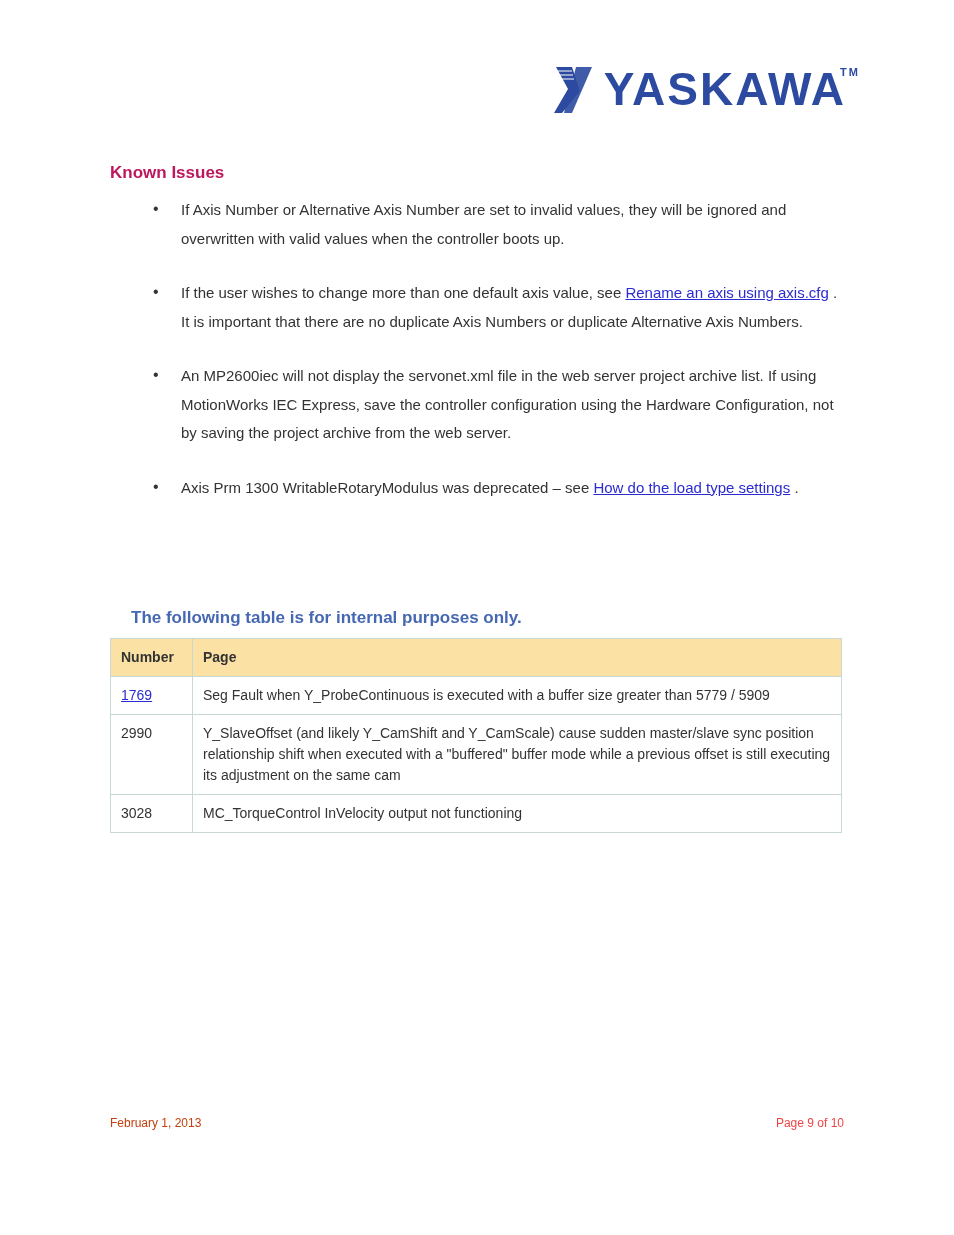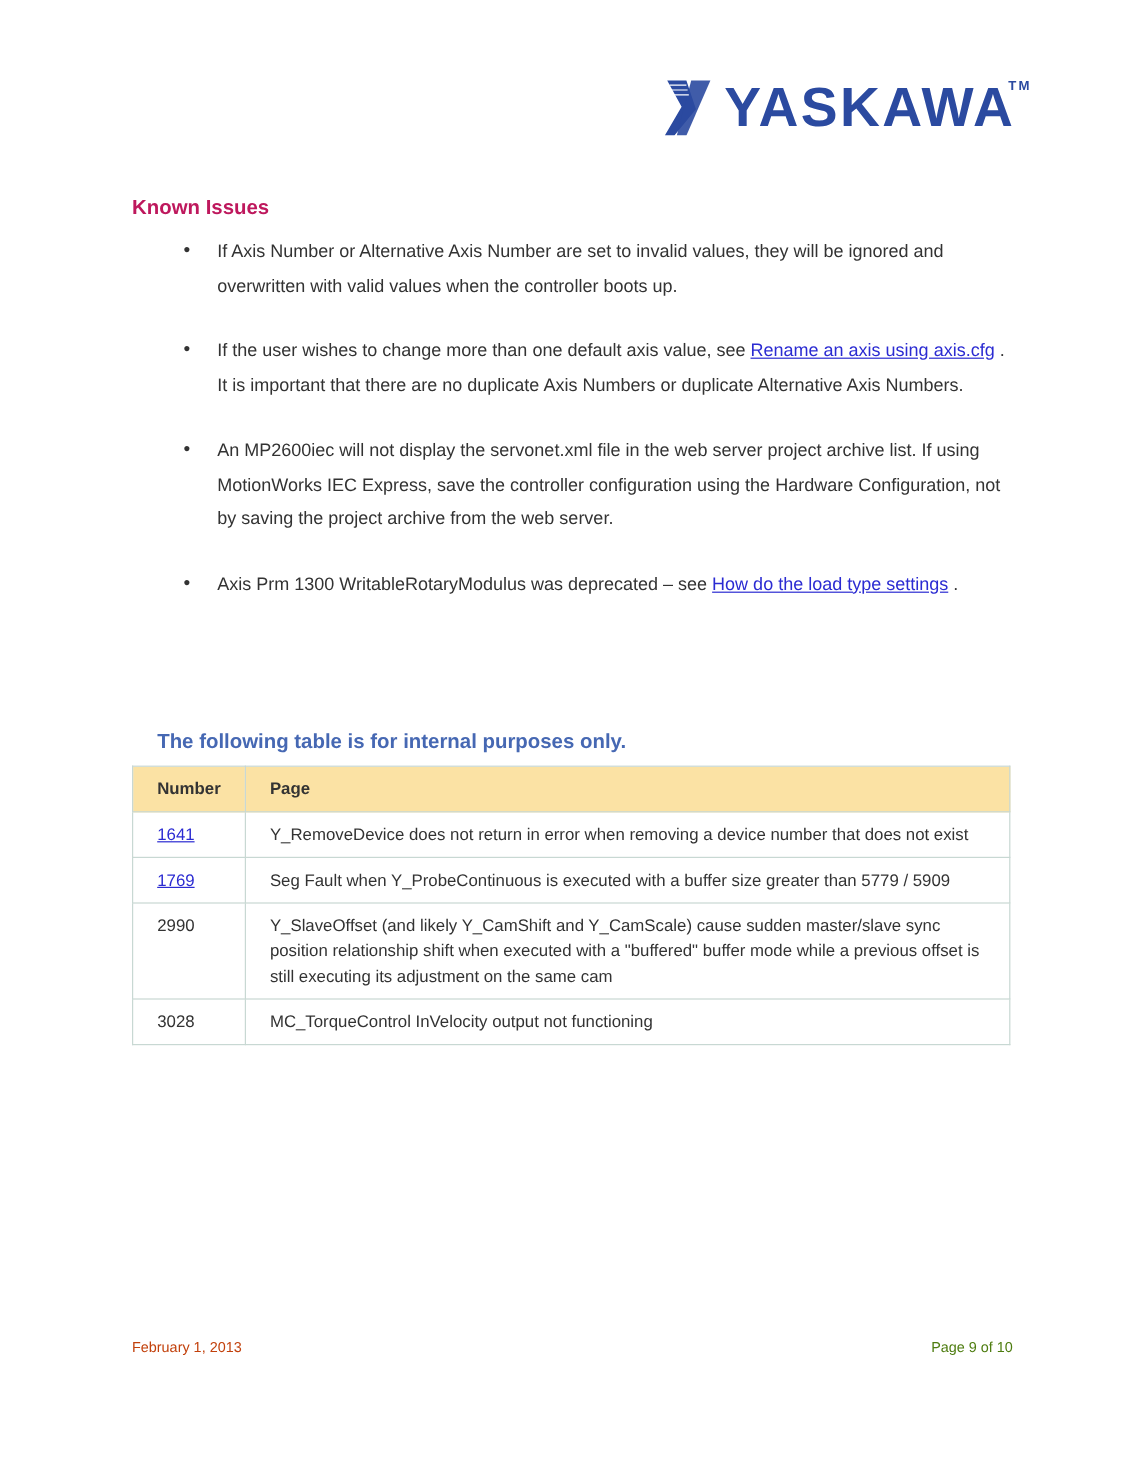--- a/index.html
+++ b/index.html
@@ -87,21 +87,21 @@
   table.t {
     position: absolute;
     left: 110px;
     top: 638px;
     width: 732px;
     border-collapse: collapse;
     font-size: 14px;
   }
   table.t th, table.t td {
     border: 1px solid #c8d8d3;
-    padding: 8px 20px;
+    padding: 8px 10px;
     text-align: left;
     vertical-align: top;
     line-height: 1.5;
   }
   table.t th {
     background: #fbe2a4;
     font-weight: 700;
     color: #333;
   }
   .col-num { width: 82px; text-align: center; }
@@ -110,21 +110,21 @@
     left: 110px;
     bottom: 105px;
     font-size: 12px;
     color: #c2410c;
   }
   .footer-right {
     position: absolute;
     right: 110px;
     bottom: 105px;
     font-size: 12px;
-    color: #4d7c0f;
+    color: #ef4444;
   }
 </style>
 </head>
 <body>
 
 <div class="logo">
   <span class="logo-mark">
     <svg viewBox="0 0 46 48" width="46" height="48">
       <path d="M4 2 L20 2 L28 26 L10 48 L2 48 L16 24 Z" fill="#2b4aa0"></path>
       <path d="M24 2 L40 2 L20 48 L12 48 Z" fill="#2b4aa0" opacity="0.9"></path>
@@ -164,24 +164,20 @@
 
 <table class="t">
   <thead>
     <tr>
       <th class="col-num">Number</th>
       <th>Page</th>
     </tr>
   </thead>
   <tbody>
     <tr>
-      <td class="col-num"><a class="link">1641</a></td>
-      <td>Y_RemoveDevice does not return in error when removing a device number that does not exist</td>
-    </tr>
-    <tr>
       <td class="col-num"><a class="link">1769</a></td>
       <td>Seg Fault when Y_ProbeContinuous is executed with a buffer size greater than 5779 / 5909</td>
     </tr>
     <tr>
       <td class="col-num">2990</td>
       <td>Y_SlaveOffset (and likely Y_CamShift and Y_CamScale) cause sudden master/slave sync position relationship shift when executed with a "buffered" buffer mode while a previous offset is still executing its adjustment on the same cam</td>
     </tr>
     <tr>
       <td class="col-num">3028</td>
       <td>MC_TorqueControl InVelocity output not functioning</td>

